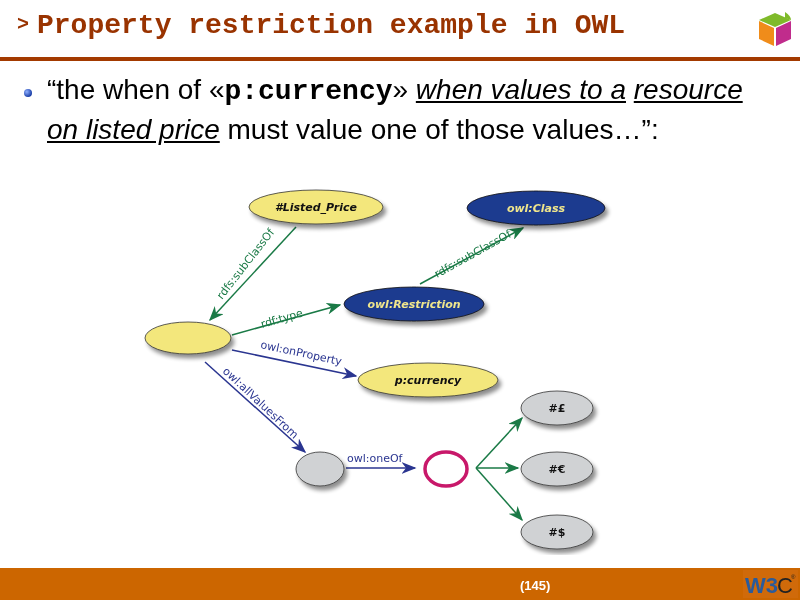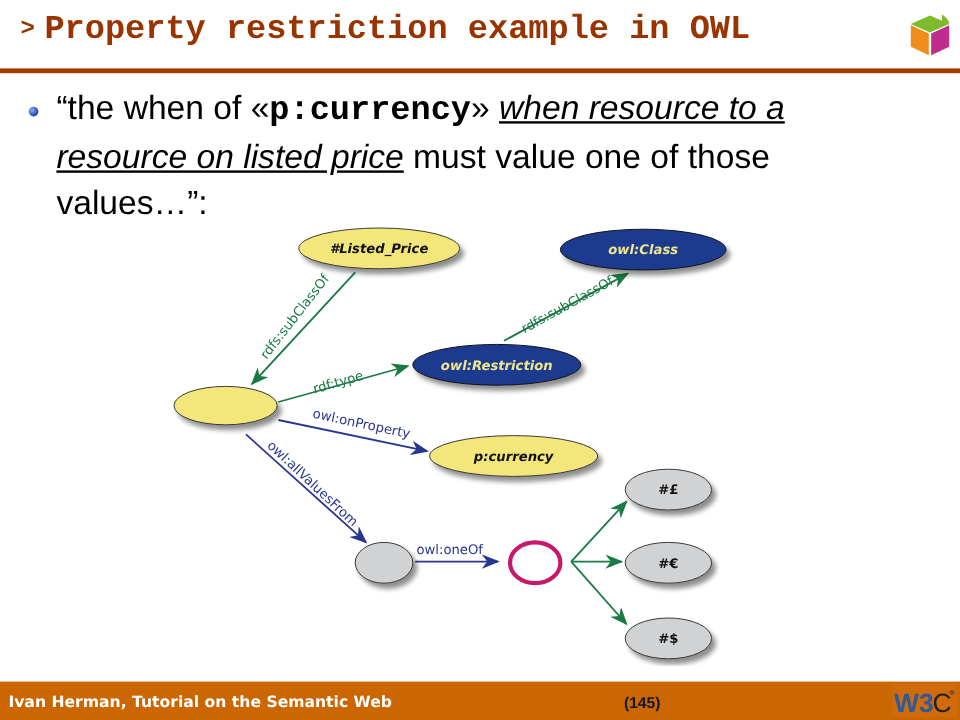--- a/index.html
+++ b/index.html
@@ -10,39 +10,39 @@
   .rule { position:absolute; left:0; top:57px; width:800px; height:4px; background:#a33a00; }
   .logo { position:absolute; left:755px; top:8px; width:40px; height:40px; }
   .bullet-dot { position:absolute; left:24px; top:89px; width:8px; height:8px; border-radius:50%;
     background:radial-gradient(circle at 35% 35%, #8fb0ff, #1b3fa8 70%); }
   .bullet { position:absolute; left:47px; top:71px; width:720px; font-size:28px; line-height:38px; color:#000; }
   .bullet .mono { font-family:"Liberation Mono", monospace; font-weight:bold; }
   .bullet .emu { font-style:italic; text-decoration:underline; }
   .diagram { position:absolute; left:140px; top:185px; width:480px; height:370px; }
   .footer { position:absolute; left:0; top:568px; width:800px; height:32px; background:#cc6600; }
   .footer .author { position:absolute; left:7px; top:10px; font-size:13px; font-weight:bold; color:#fff; font-family:"DejaVu Sans", sans-serif; }
-  .footer .page { position:absolute; left:520px; top:10px; font-size:13px; font-weight:bold; color:#0f172a; }
+  .footer .page { position:absolute; left:520px; top:10px; font-size:13px; font-weight:bold; color:#ffffff; }
   .footer .w3c { position:absolute; left:743px; top:2px; width:55px; height:28px; }
 </style>
 </head>
 <body>
 
 <div class="header">
   <div class="title"><span class="chev">&gt;</span><span>Property restriction example in OWL</span></div>
   <svg class="logo" viewBox="0 0 40 40">
     <path d="M4 12 L20 5 L36 12 L20 19 Z" fill="#7fba2a"></path>
     <path d="M30 4 Q36 8 36 12 L30 10 Z" fill="#7fba2a"></path>
     <path d="M4 13 L19 20 L19 38 L4 31 Z" fill="#f08c1a"></path>
     <path d="M21 20 L36 13 L36 31 L21 38 Z" fill="#c02c8c"></path>
   </svg>
   <div class="rule"></div>
 </div>
 
 <div class="bullet-dot"></div>
-<div class="bullet"><span>“the when of «</span><span class="mono">p:currency</span><span>» </span><span class="emu">when resource to a</span> <span class="emu">resource on listed price</span><span> must value one of those values…”:</span></div>
+<div class="bullet"><span>“the when of «</span><span class="mono">p:currency</span><span>» </span><span class="emu">when values to a</span> <span class="emu">resource on listed price</span><span> must value one of those values…”:</span></div>
 
 <svg class="diagram" viewBox="140 185 480 370" width="480" height="370">
   <defs>
     <marker id="ag" markerWidth="10" markerHeight="8" refX="9" refY="4" orient="auto">
         <path d="M0,0 L10,4 L0,8 L3,4 Z" fill="#1a7a46"></path>
       </marker>
     <marker id="ab" markerWidth="10" markerHeight="8" refX="9" refY="4" orient="auto">
         <path d="M0,0 L10,4 L0,8 L3,4 Z" fill="#2a3590"></path>
       </marker>
     <filter id="sh" x="-20%" y="-20%" width="150%" height="170%">
@@ -102,21 +102,20 @@
     <ellipse cx="557" cy="469" rx="36" ry="17" fill="#d0d2d4" stroke="#333" stroke-width="0.8" filter="url(#sh)"></ellipse>
     <text x="557" y="473" text-anchor="middle" font-family="DejaVu Sans, sans-serif" font-size="11" font-weight="bold" fill="#111">#€</text>
   </g>
   <g>
     <ellipse cx="557" cy="532" rx="36" ry="17" fill="#d0d2d4" stroke="#333" stroke-width="0.8" filter="url(#sh)"></ellipse>
     <text x="557" y="536" text-anchor="middle" font-family="DejaVu Sans, sans-serif" font-size="11" font-weight="bold" fill="#111">#$</text>
   </g>
 </svg>
 
 <div class="footer">
-  <span class="author">Ivan Herman, Tutorial on the Semantic Web</span>
   <span class="page">(145)</span>
   <svg class="w3c" viewBox="0 0 55 28">
     <rect x="0" y="0" width="55" height="28" fill="#d06a0a"></rect>
     <text x="2" y="23" font-family="Liberation Sans, sans-serif" font-size="22" font-weight="bold" fill="#2a5b9c">W3</text>
     <text x="34" y="23" font-family="Liberation Sans, sans-serif" font-size="22" fill="#222">C</text>
     <text x="48" y="9" font-family="Liberation Sans, sans-serif" font-size="6" fill="#222">®</text>
   </svg>
 </div>
 
 </body></html>

